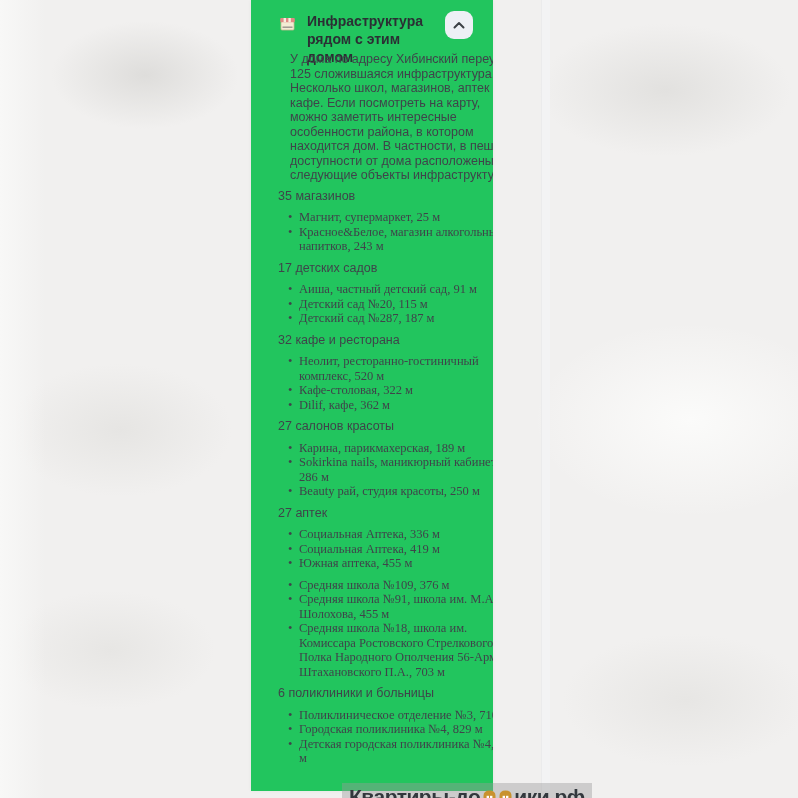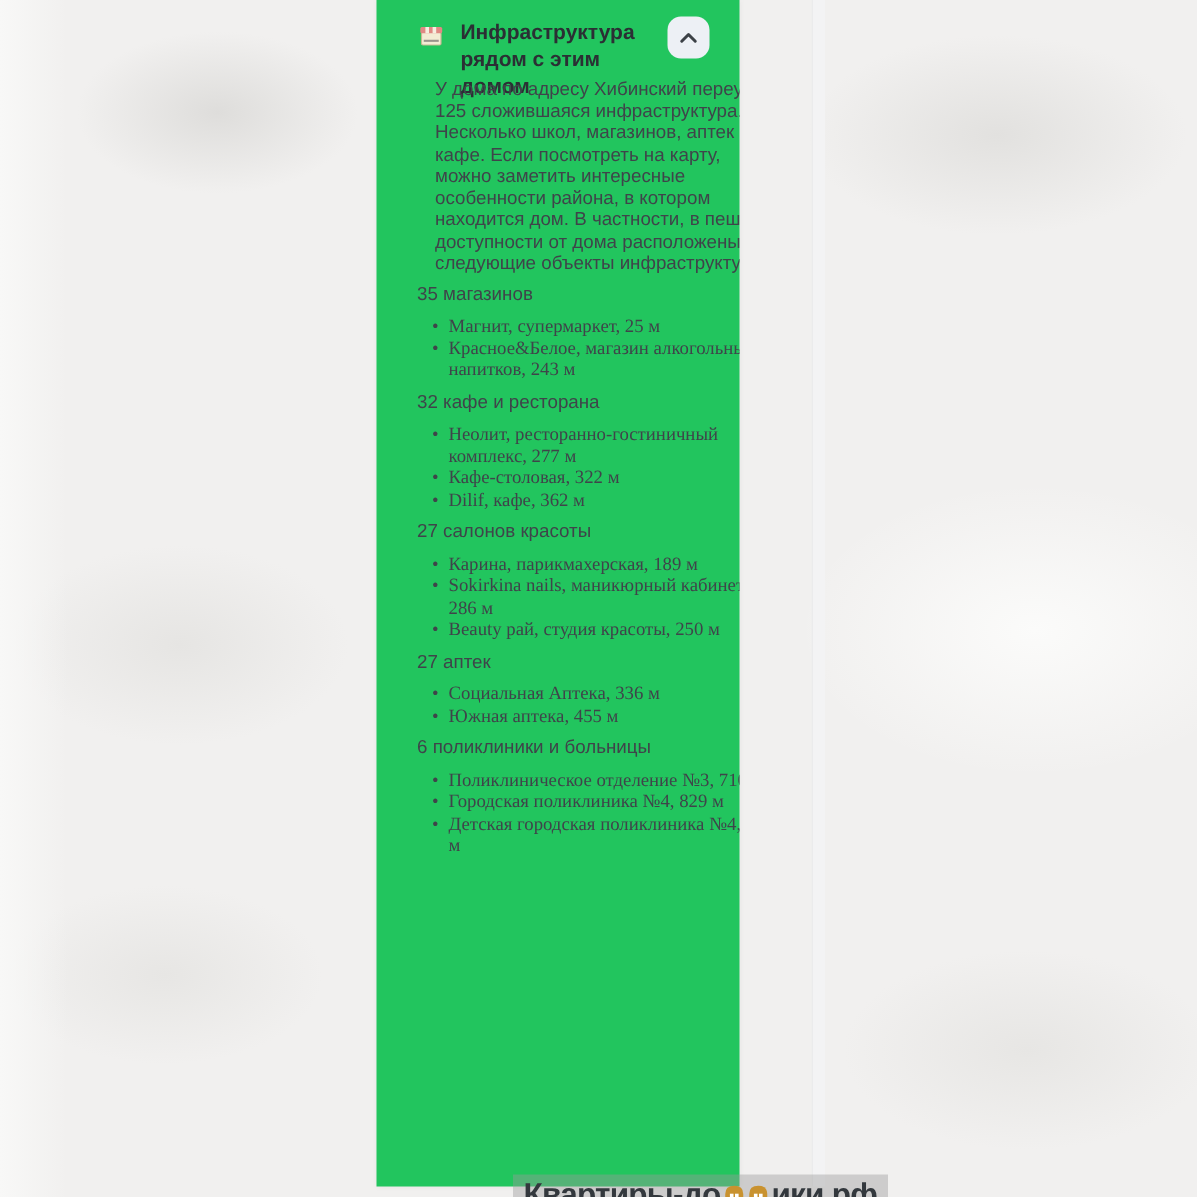--- a/index.html
+++ b/index.html
@@ -87,48 +87,62 @@
     <p>У дома по адресу Хибинский переулок, 125 сложившаяся инфраструктура. Несколько школ, магазинов, аптек и кафе. Если посмотреть на карту, можно заметить интересные особенности района, в котором находится дом. В частности, в пешей доступности от дома расположены следующие объекты инфраструктуры:</p>
 
     <div class="sec">
       <div class="sec-title">35 магазинов</div>
       <ul>
         <li>Магнит, супермаркет, 25 м</li>
         <li>Красное&amp;Белое, магазин алкогольных напитков, 243 м</li>
       </ul>
     </div>
 
+    <div class="sec">
+      <div class="sec-title">17 детских садов</div>
+      <ul>
+        <li>Аиша, частный детский сад, 91 м</li>
+        <li>Детский сад №20, 115 м</li>
+        <li>Детский сад №287, 187 м</li>
+      </ul>
+    </div>
 
     <div class="sec">
       <div class="sec-title">32 кафе и ресторана</div>
       <ul>
-        <li>Неолит, ресторанно-гостиничный комплекс, 277 м</li>
+        <li>Неолит, ресторанно-гостиничный комплекс, 520 м</li>
         <li>Кафе-столовая, 322 м</li>
         <li>Dilif, кафе, 362 м</li>
       </ul>
     </div>
 
     <div class="sec">
       <div class="sec-title">27 салонов красоты</div>
       <ul>
         <li>Карина, парикмахерская, 189 м</li>
         <li>Sokirkina nails, маникюрный кабинет, 286 м</li>
         <li>Beauty рай, студия красоты, 250 м</li>
       </ul>
     </div>
 
     <div class="sec">
       <div class="sec-title">27 аптек</div>
       <ul>
         <li>Социальная Аптека, 336 м</li>
+        <li>Социальная Аптека, 419 м</li>
         <li>Южная аптека, 455 м</li>
       </ul>
     </div>
 
     <div class="sec">
+      <ul>
+        <li>Средняя школа №109, 376 м</li>
+        <li>Средняя школа №91, школа им. М.А. Шолохова, 455 м</li>
+        <li>Средняя школа №18, школа им. Комиссара Ростовского Стрелкового Полка Народного Ополчения 56-Армии Штахановского П.А., 703 м</li>
+      </ul>
     </div>
 
     <div class="sec">
       <div class="sec-title">6 поликлиники и больницы</div>
       <ul>
         <li>Поликлиническое отделение №3, 710 м</li>
         <li>Городская поликлиника №4, 829 м</li>
         <li>Детская городская поликлиника №4, 833 м</li>
       </ul>
     </div>

